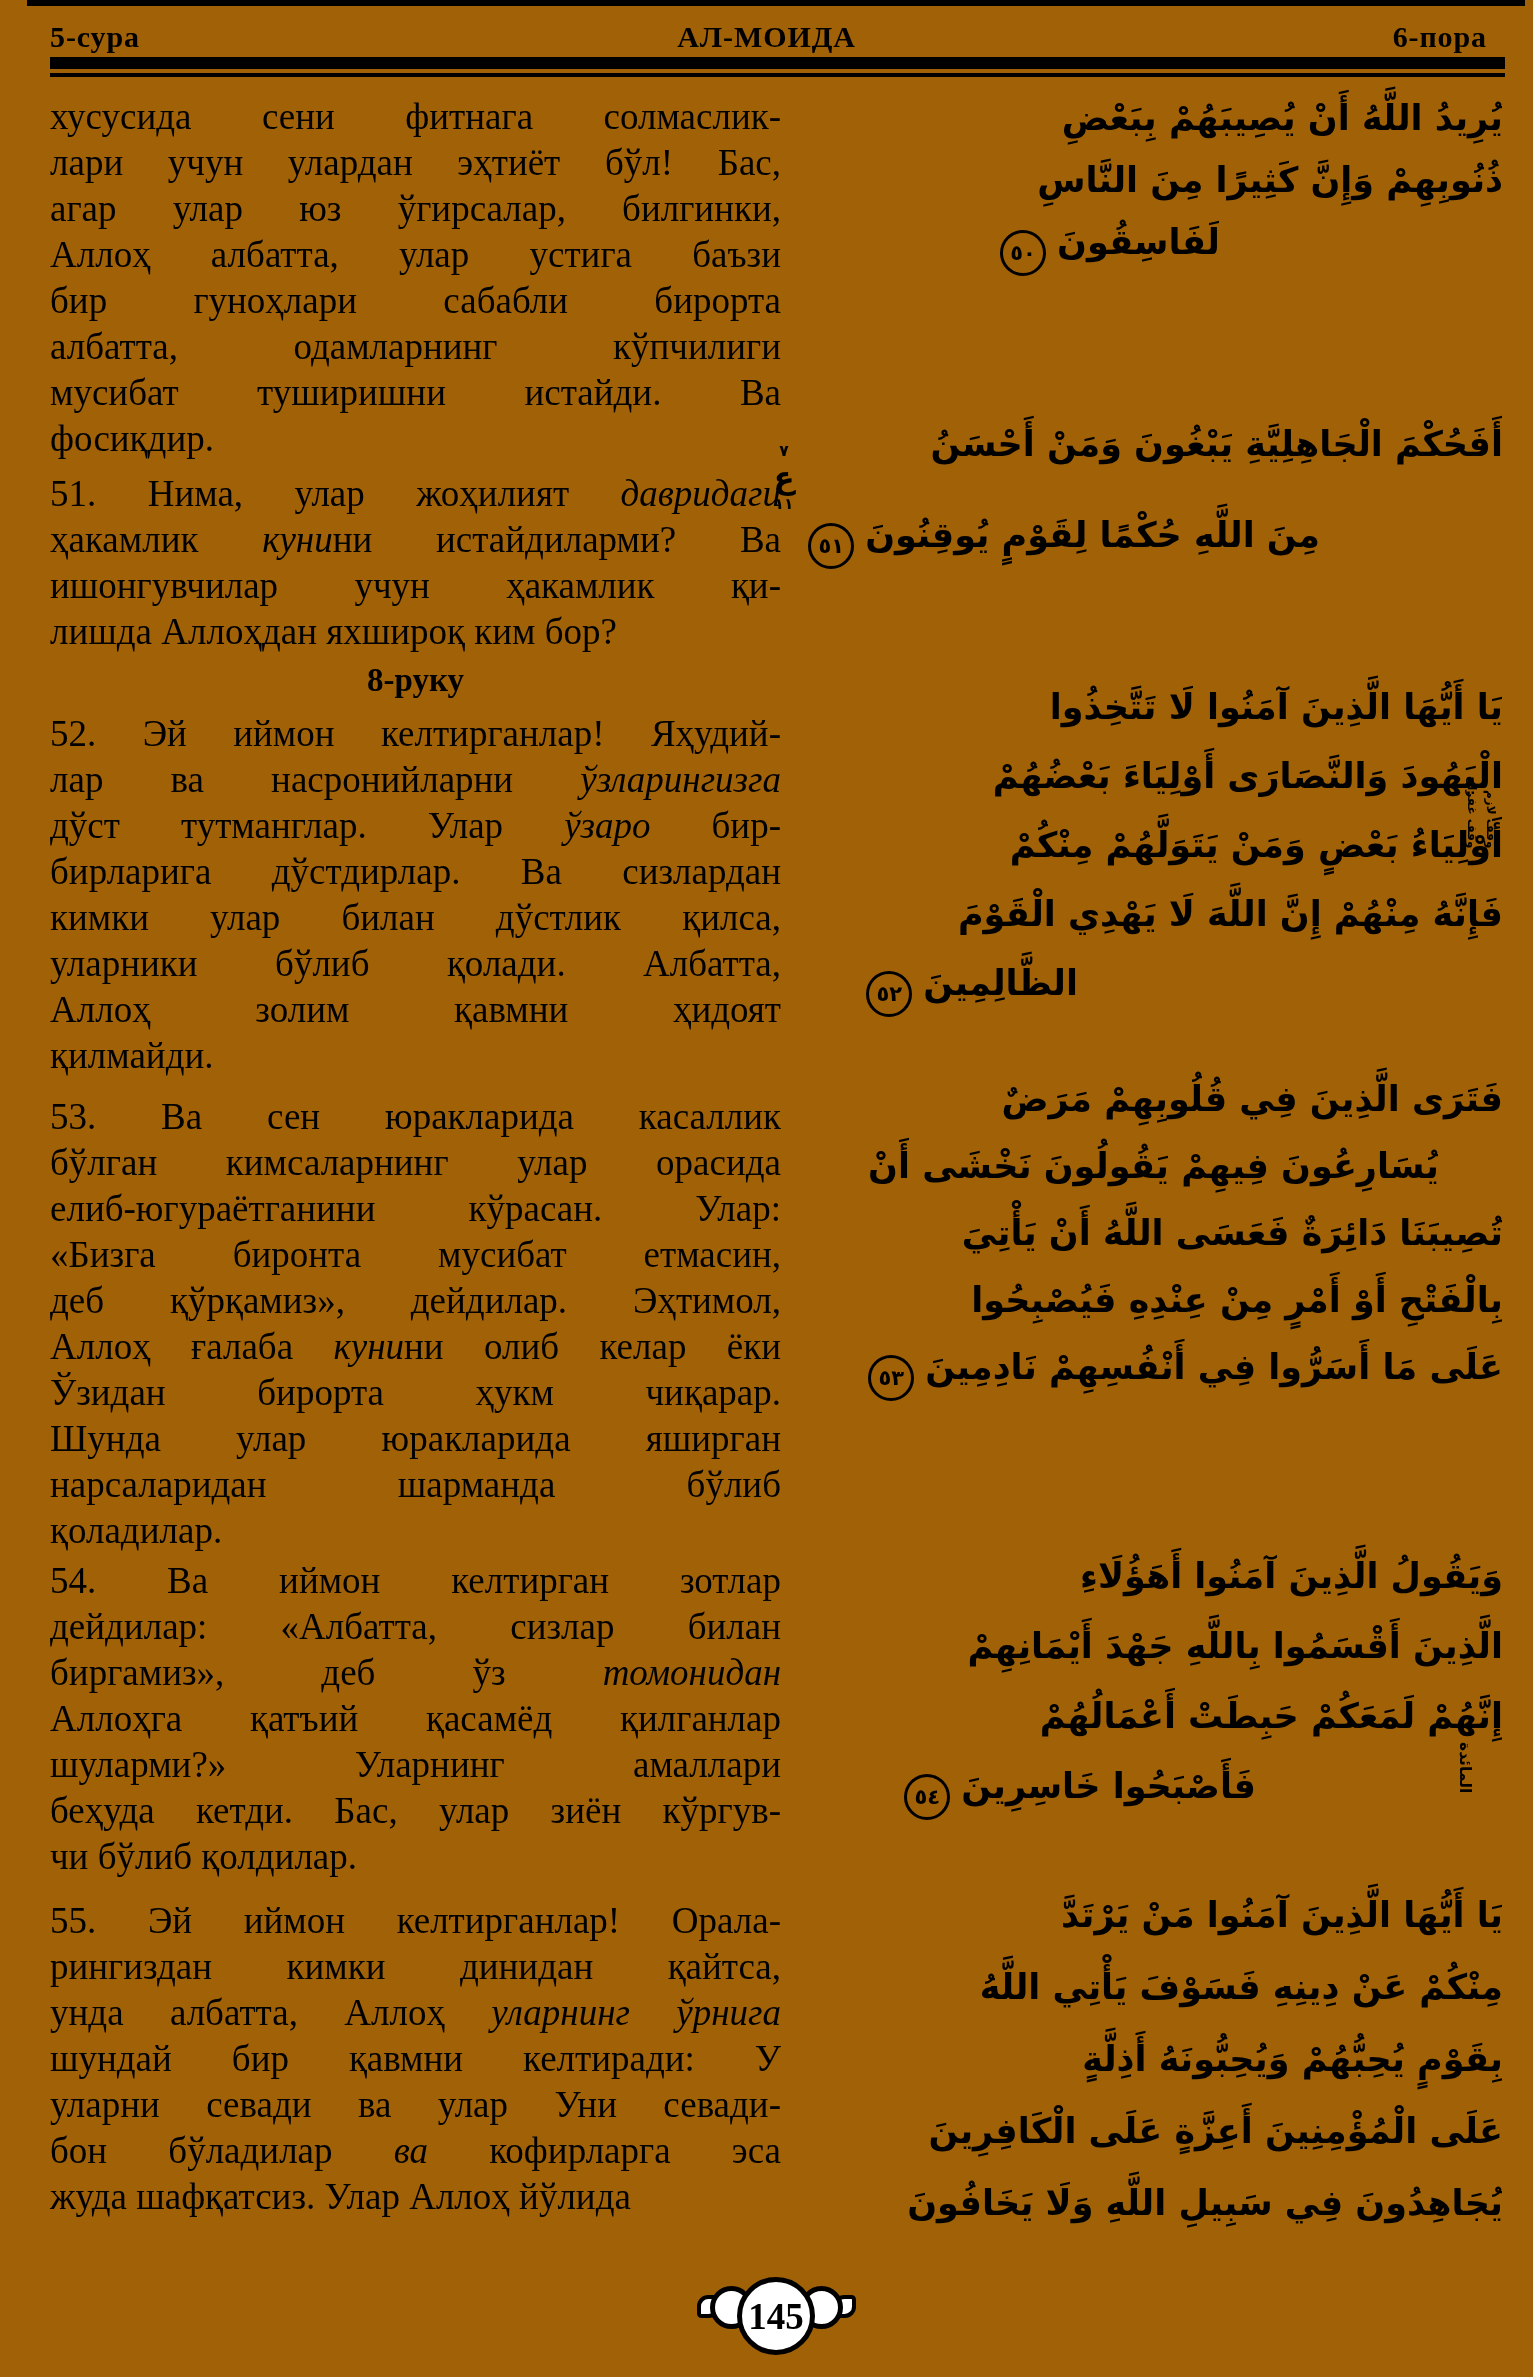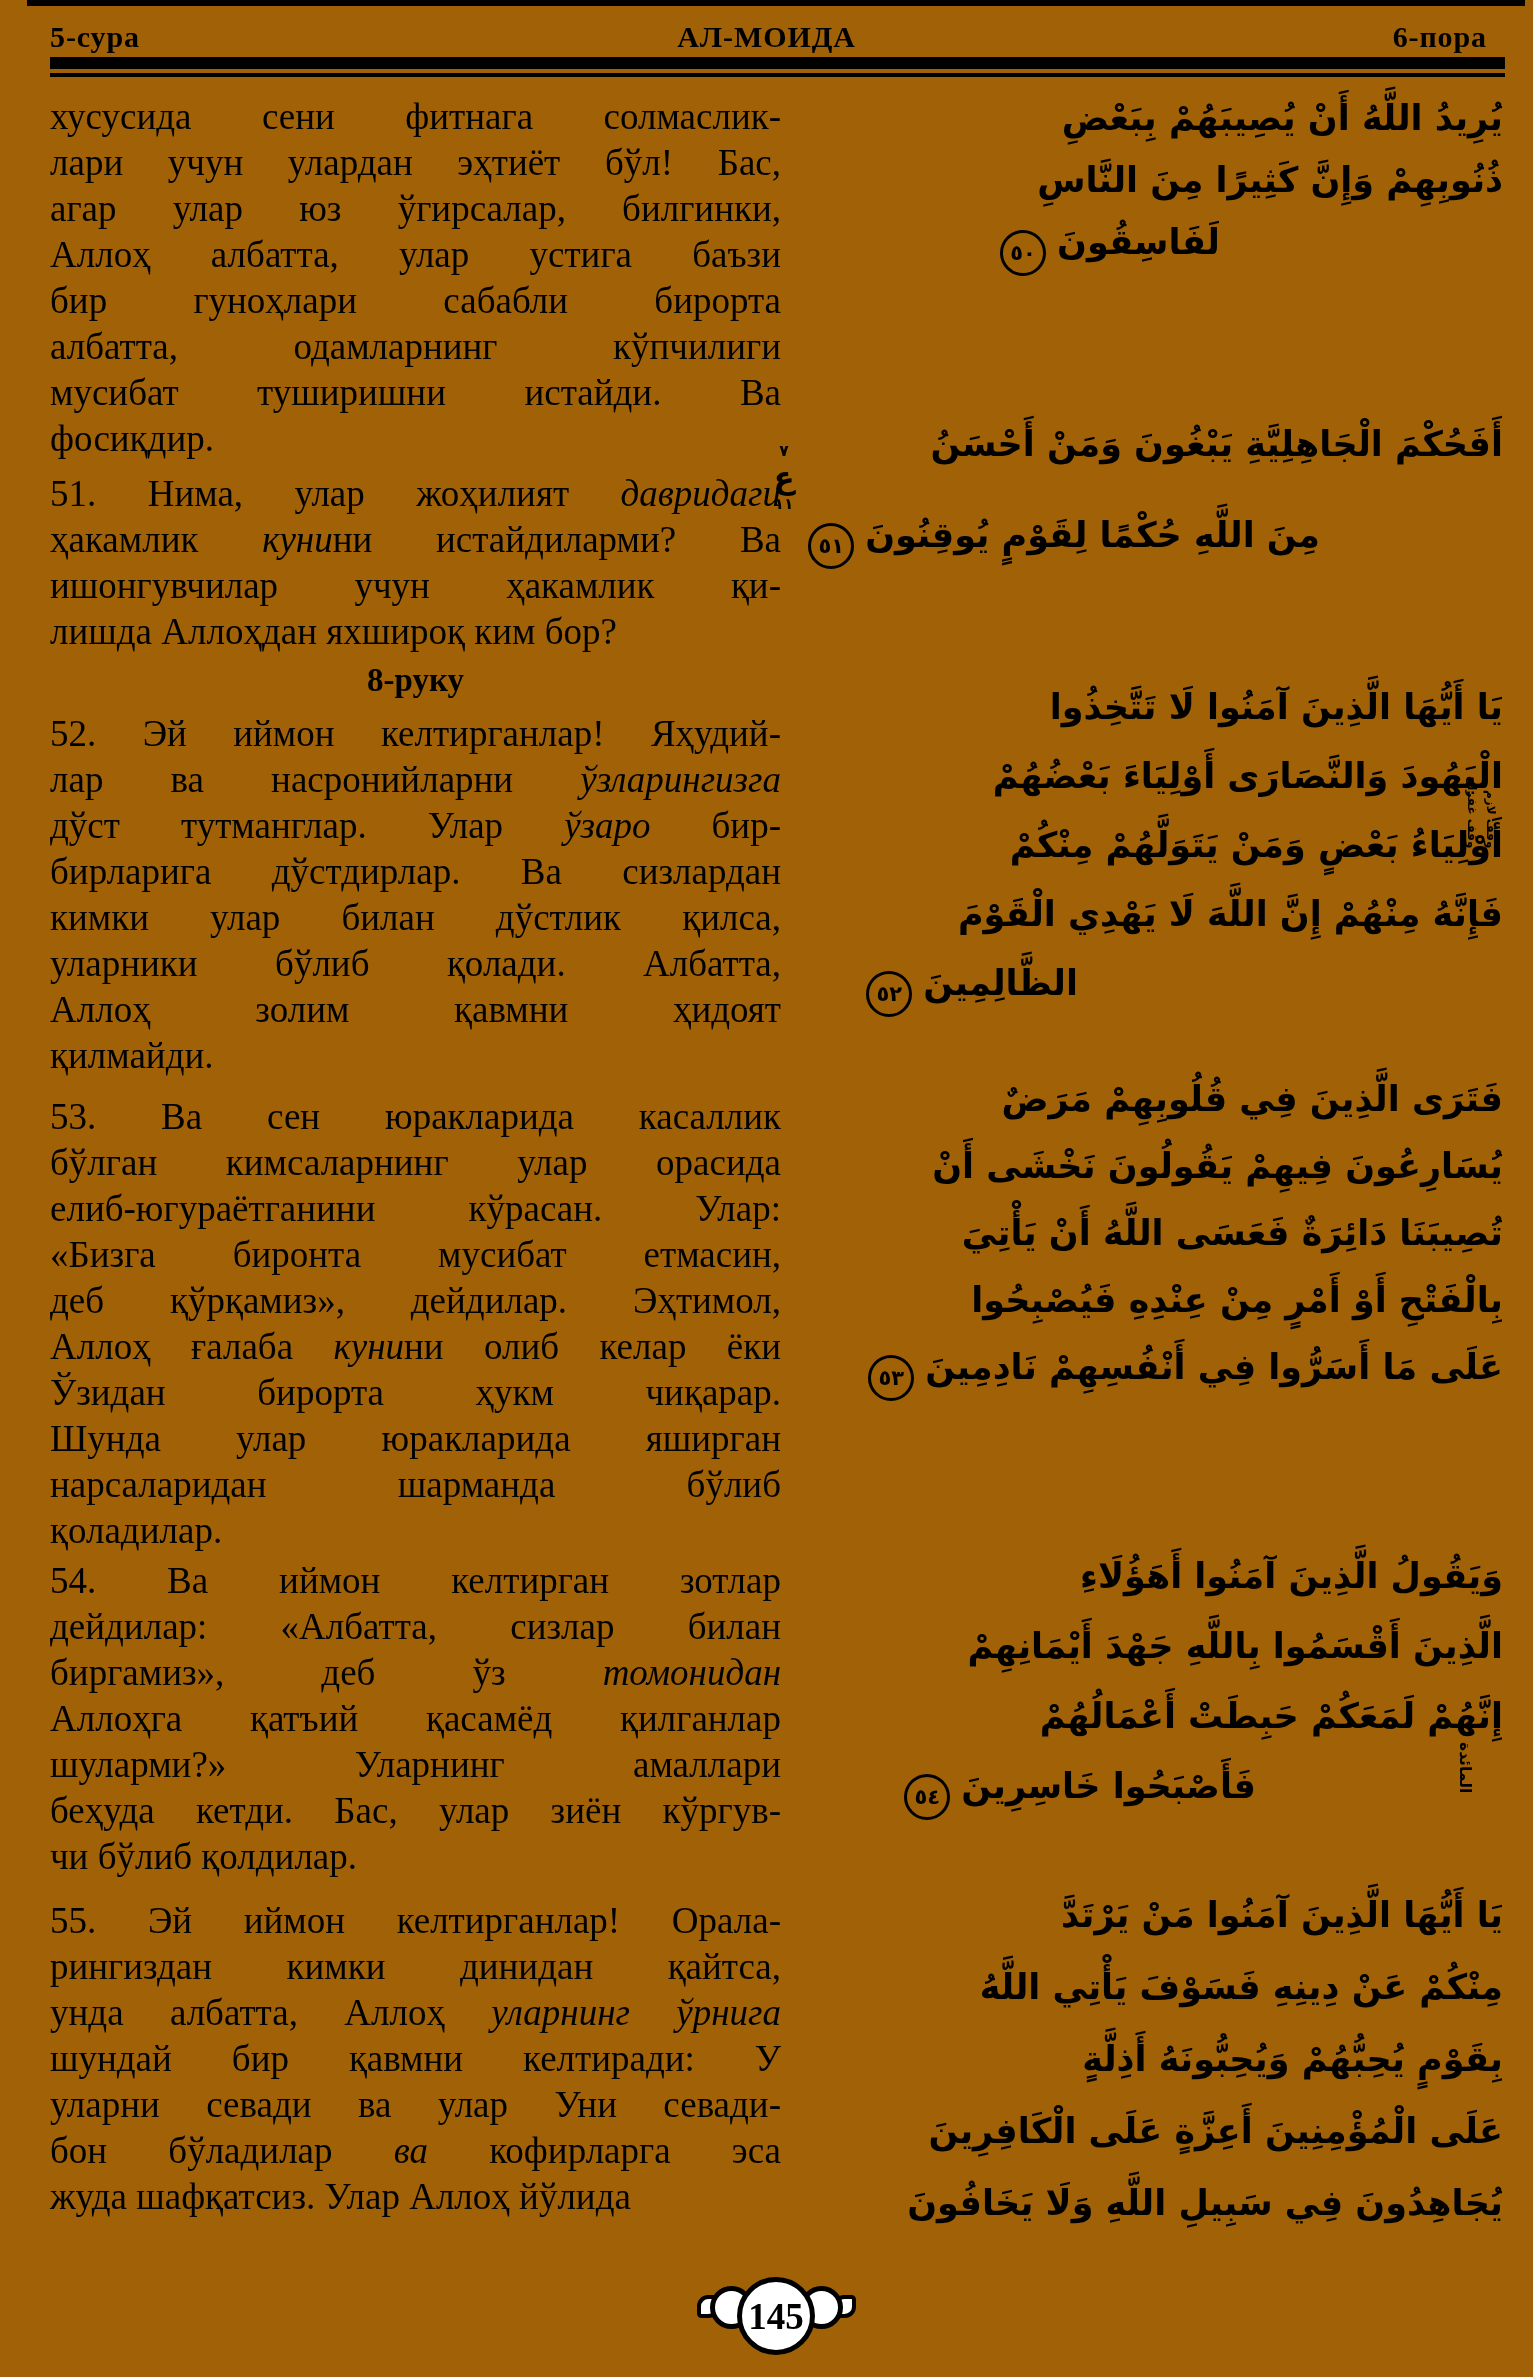--- a/index.html
+++ b/index.html
@@ -127,21 +127,21 @@
       </div>
       <div class="ablock" style="top: 673px;">
         <div class="al" style="line-height: 69px;">يَا أَيُّهَا الَّذِينَ آمَنُوا لَا تَتَّخِذُوا</div>
         <div class="al" style="line-height: 69px;">الْيَهُودَ وَالنَّصَارَى أَوْلِيَاءَ بَعْضُهُمْ</div>
         <div class="al" style="line-height: 69px;">أَوْلِيَاءُ بَعْضٍ وَمَنْ يَتَوَلَّهُمْ مِنْكُمْ</div>
         <div class="al" style="line-height: 69px;">فَإِنَّهُ مِنْهُمْ إِنَّ اللَّهَ لَا يَهْدِي الْقَوْمَ</div>
         <div class="al" style="line-height: 69px; margin-right: 425px;">الظَّالِمِينَ<span class="vnum">٥٢</span></div>
       </div>
       <div class="ablock" style="top: 1066px;">
         <div class="al" style="line-height: 67px;">فَتَرَى الَّذِينَ فِي قُلُوبِهِمْ مَرَضٌ</div>
-        <div class="al" style="line-height: 67px;">يُسَارِعُونَ فِيهِمْ يَقُولُونَ نَخْشَى أَنْ</div>
+        <div class="al" style="line-height: 67px; text-align: center;">يُسَارِعُونَ فِيهِمْ يَقُولُونَ نَخْشَى أَنْ</div>
         <div class="al" style="line-height: 67px;">تُصِيبَنَا دَائِرَةٌ فَعَسَى اللَّهُ أَنْ يَأْتِيَ</div>
         <div class="al" style="line-height: 67px;">بِالْفَتْحِ أَوْ أَمْرٍ مِنْ عِنْدِهِ فَيُصْبِحُوا</div>
         <div class="al" style="line-height: 67px;">عَلَى مَا أَسَرُّوا فِي أَنْفُسِهِمْ نَادِمِينَ<span class="vnum">٥٣</span></div>
       </div>
       <div class="ablock" style="top: 1541px;">
         <div class="al" style="line-height: 70px;">وَيَقُولُ الَّذِينَ آمَنُوا أَهَؤُلَاءِ</div>
         <div class="al" style="line-height: 70px;">الَّذِينَ أَقْسَمُوا بِاللَّهِ جَهْدَ أَيْمَانِهِمْ</div>
         <div class="al" style="line-height: 70px;">إِنَّهُمْ لَمَعَكُمْ حَبِطَتْ أَعْمَالُهُمْ</div>
         <div class="al" style="line-height: 70px; margin-right: 247px;">فَأَصْبَحُوا خَاسِرِينَ<span class="vnum">٥٤</span></div>
       </div>

